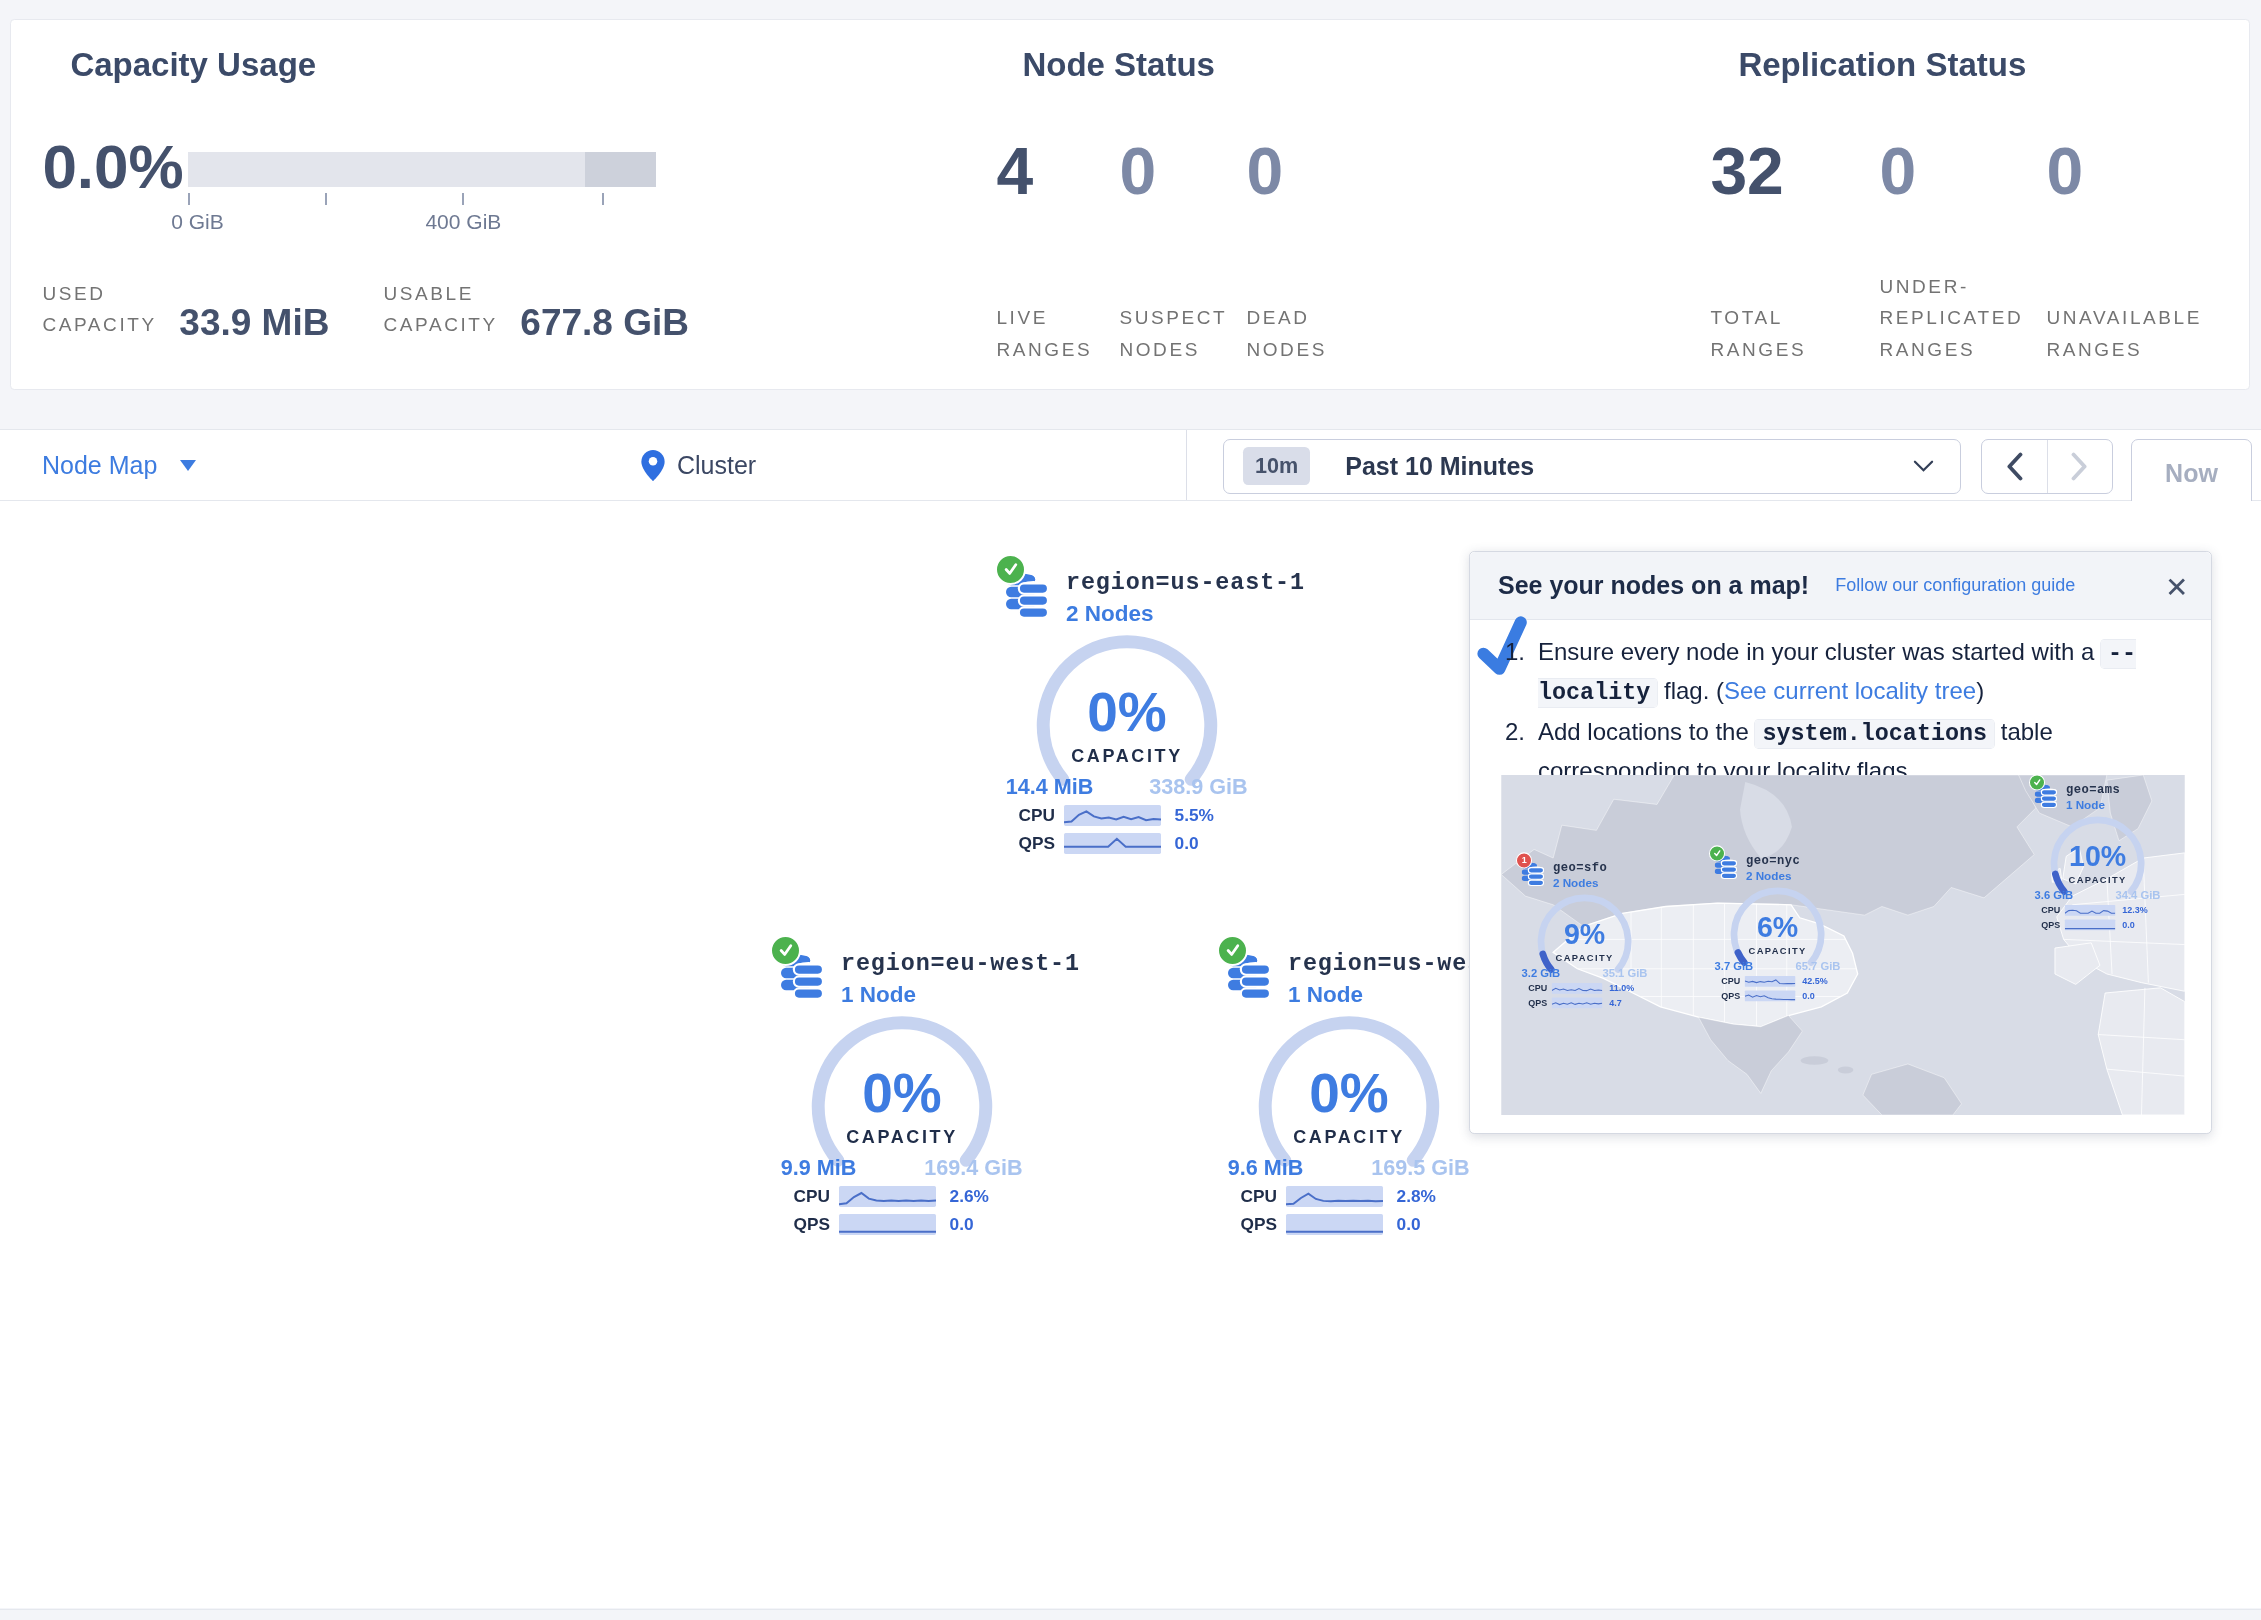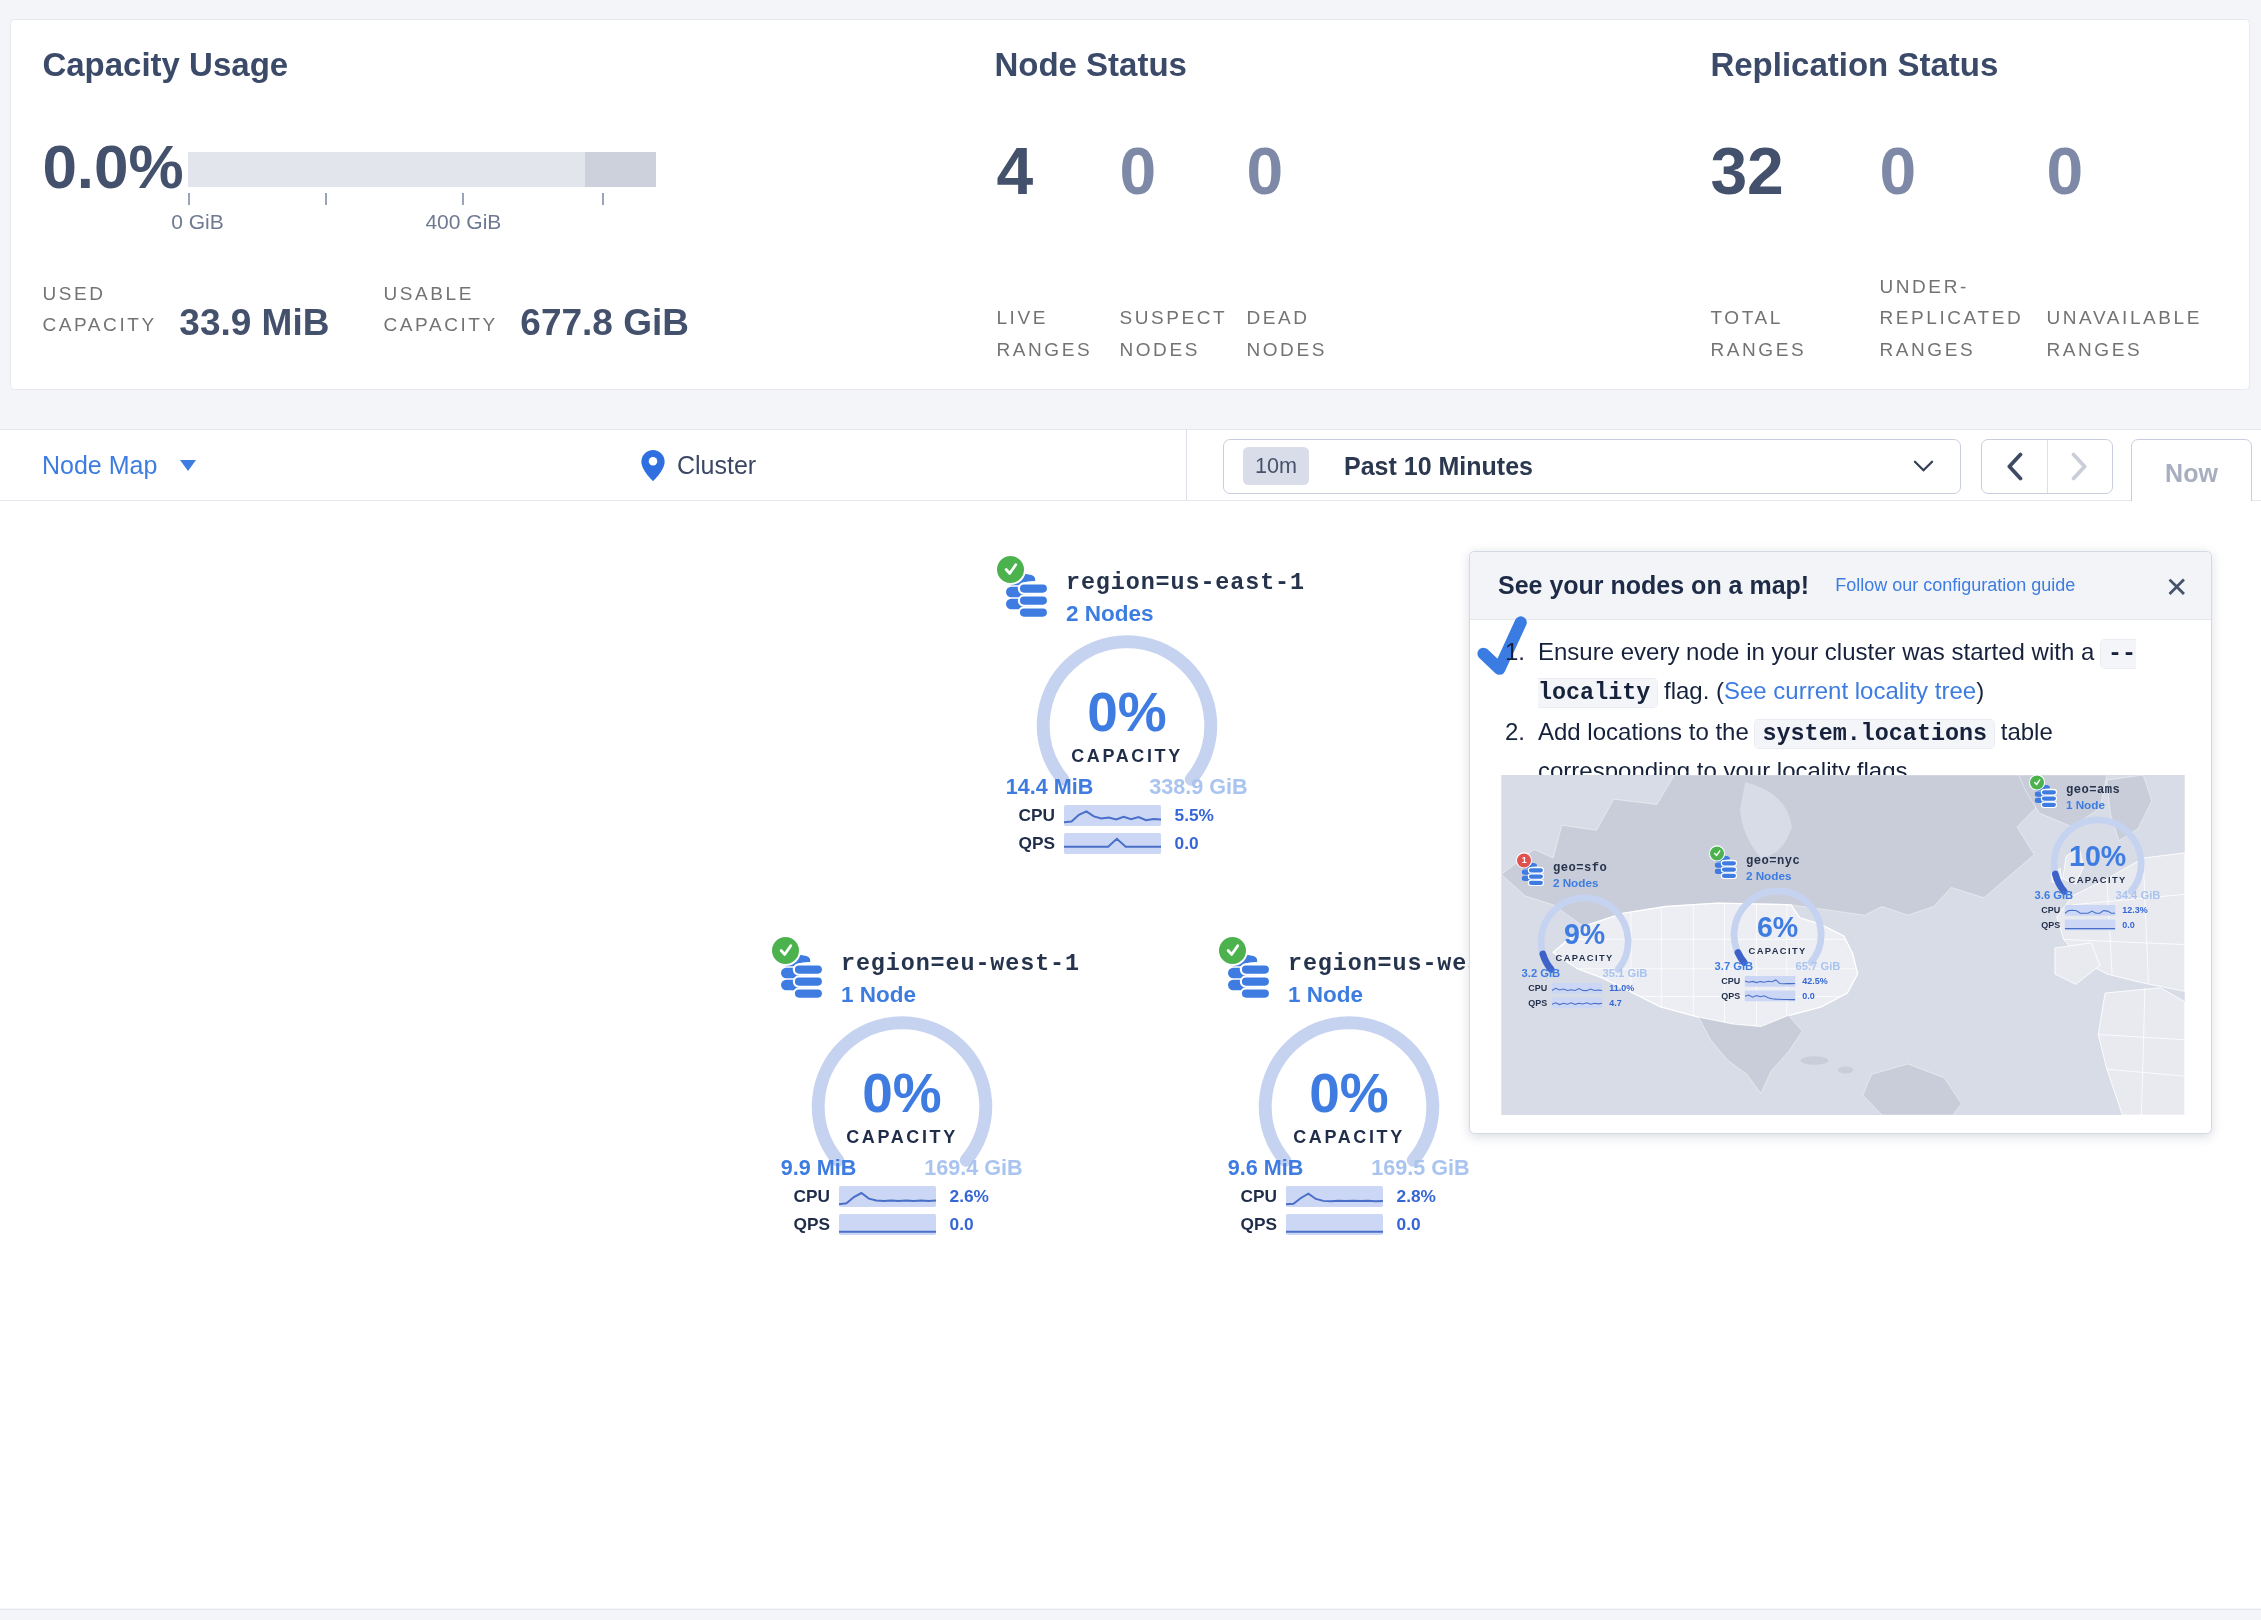--- a/index.html
+++ b/index.html
@@ -2,21 +2,21 @@
 <html style="font-size:14px"><head>
 <meta charset="utf-8">
 <style>
   * { margin:0; padding:0; box-sizing:border-box; }
   html,body { width:2261px; height:1621px; overflow:hidden;
     font-family:"Liberation Sans", sans-serif; background:#f4f5f9; position:relative; }
 
   
   .top-card { position:absolute; left:10.4px; top:19px; width:2240px; height:371px;
     background:#fff; border:0.9px solid #e7e9ef; border-radius:4.3px; }
-  .sec-title { position:absolute; top:26px; font-size:33px; font-weight:bold; color:#3b4a68; }
+  .sec-title { position:absolute; top:26px; font-size:33px; font-weight:bold; color:#3b4a68;margin-left:28px; }
   .t-cap { left:31px; } .t-node { left:983px; } .t-rep { left:1699px; }
 
   .big-pct { position:absolute; left:31px; top:111px; font-size:62px; font-weight:bold; color:#44516c; }
   .cap-bar { position:absolute; left:177px; top:132px; width:468px; height:35px; background:#e3e5ec; }
   .cap-bar-dark { position:absolute; right:0; top:0; height:100%; width:15.3%; background:#cdd1db; }
   .tick { position:absolute; top:173px; width:1.7px; height:12px; background:#9aa3b8; }
   .tick-label { position:absolute; top:190px; font-size:21px; color:#6e7992; transform:translateX(-50%); white-space:nowrap; }
 
   .cap-stats { position:absolute; left:31px; top:258px; display:flex; align-items:flex-end; }
   .stat-label { font-size:19px; letter-spacing:2.6px; color:#737373; white-space:pre-line; line-height:1.65; }
@@ -37,21 +37,21 @@
   .view-picker .vp-label { font-size:25px; color:#3d7ce0; }
   .caret-down { width:0; height:0; border-left:8.7px solid transparent; border-right:8.7px solid transparent;
     border-top:11.3px solid #3d7ce0; margin-left:22.5px; }
   .breadcrumb { position:absolute; left:641px; top:0; height:100%; display:flex; align-items:center; }
   .pin-icon { width:24px; height:31px; margin-right:12px; }
   .breadcrumb .bc-label { font-size:25px; color:#3b4763; }
   .tb-divider { position:absolute; left:1186px; top:0; width:0.9px; height:100%; background:#dcdfe8; }
 
   .time-box { position:absolute; left:1223px; top:8.7px; width:738px; height:55px; background:#fff;
     border:0.9px solid #c9cede; border-radius:7px; display:flex; align-items:center; cursor:pointer; }
-  .time-badge { margin-left:19px; background:#d9dde9; color:#46526b; font-weight:normal; font-size:21.6px;
+  .time-badge { margin-left:19px; background:#d9dde9; color:#46526b; font-weight:bold; font-size:21.6px;
     padding:6px 12px; border-radius:5.2px; }
   .time-label { margin-left:35px; font-size:25px; font-weight:bold; color:#2c3850; }
   .time-chevron { position:absolute; right:26px; width:21px; height:12px; }
   .arrow-group { position:absolute; left:1981px; top:8.7px; width:132px; height:55px; border:0.9px solid #c9cede;
     border-radius:7px; display:flex; background:#fff; }
   .arrow-cell { flex:1; display:flex; align-items:center; justify-content:center; cursor:pointer; }
   .arrow-cell + .arrow-cell { border-left:0.9px solid #dcdfe8; }
   .now-btn { position:absolute; left:2131px; top:8.7px; width:121px; height:69px; border:0.9px solid #c9cede;
     border-radius:7px; background:#fff; font-size:25px; font-weight:bold; color:#a6aec0;
     display:flex; align-items:center; justify-content:center; cursor:pointer; }

